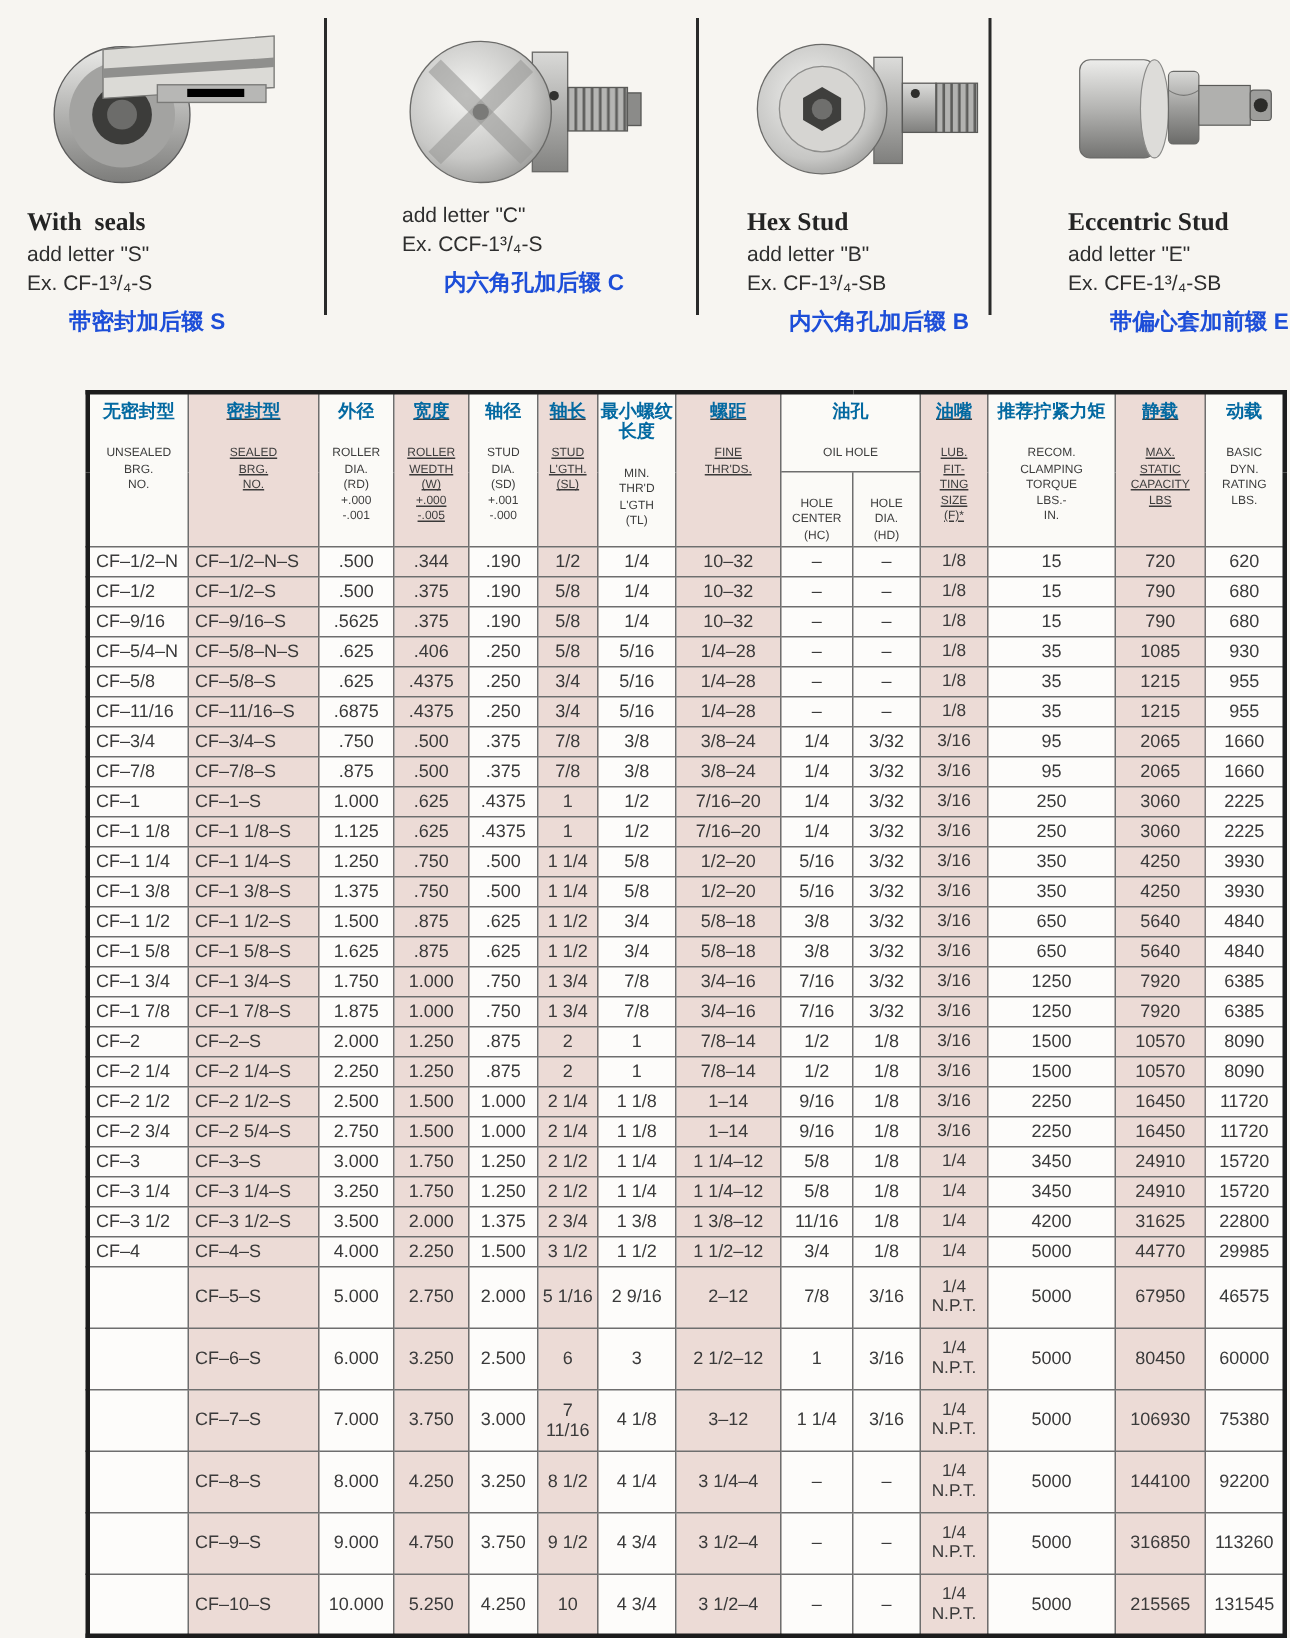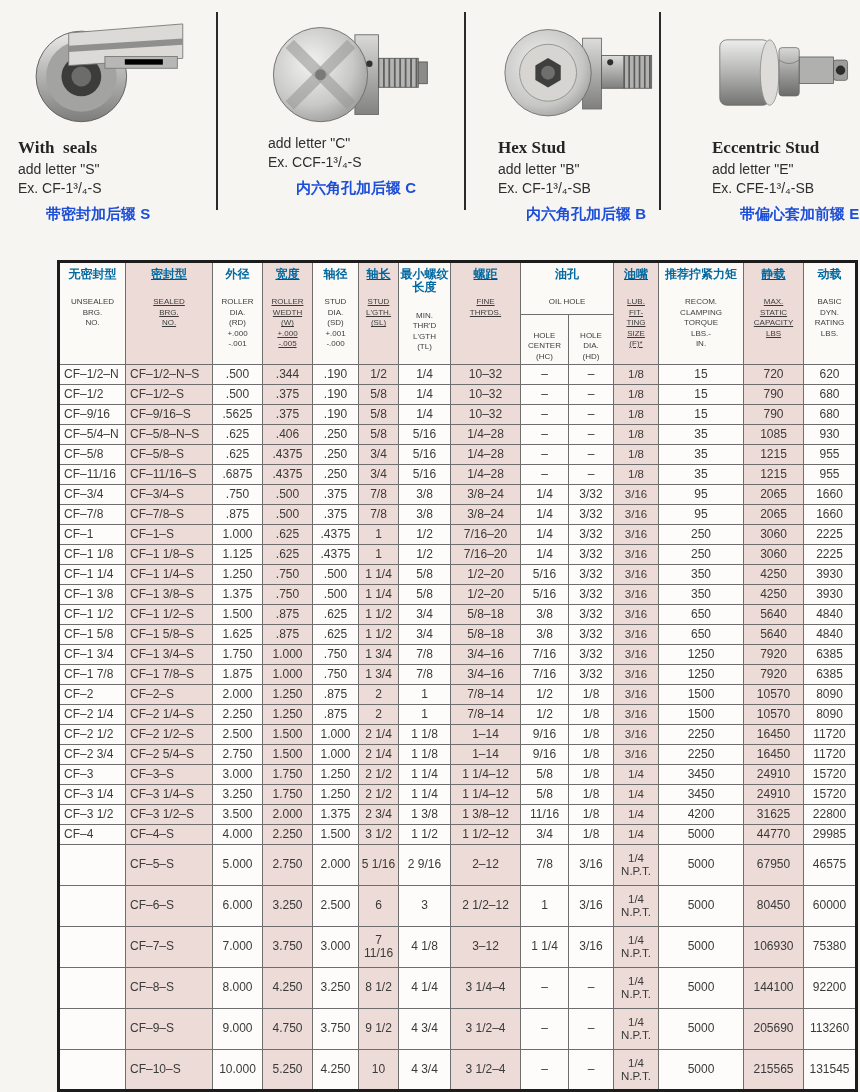--- a/index.html
+++ b/index.html
@@ -789,21 +789,21 @@
           <td class="c-w shade">4.750</td>
           <td class="c-sd">3.750</td>
           <td class="c-sl shade">9 1/2</td>
           <td class="c-tl">4 3/4</td>
           <td class="c-thread shade">3 1/2–4</td>
           <td class="c-hc">–</td>
           <td class="c-hd">–</td>
           <td class="c-lub shade">1/4
 N.P.T.</td>
           <td class="c-torque">5000</td>
-          <td class="c-static shade">205690</td>
+          <td class="c-static shade">316850</td>
           <td class="c-dyn">113260</td>
         </tr>
         <tr class="tall">
           <td class="c-unsealed"></td>
           <td class="c-sealed shade">CF–10–S</td>
           <td class="c-rd">10.000</td>
           <td class="c-w shade">5.250</td>
           <td class="c-sd">4.250</td>
           <td class="c-sl shade">10</td>
           <td class="c-tl">4 3/4</td>

